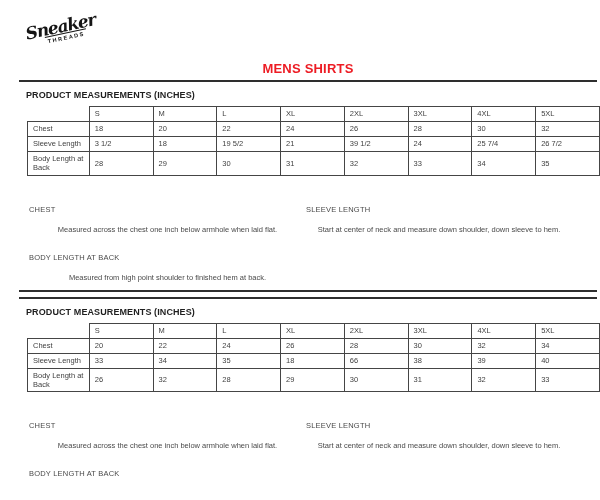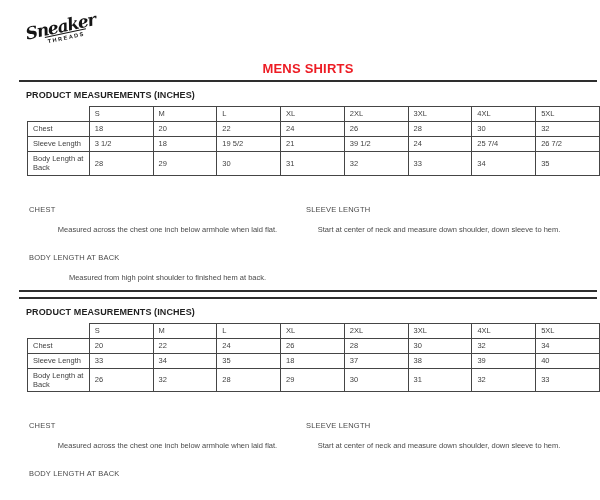--- a/index.html
+++ b/index.html
@@ -219,21 +219,21 @@
             <td>30</td>
             <td>32</td>
             <td>34</td>
           </tr>
           <tr>
             <td class="label">Sleeve Length</td>
             <td>33</td>
             <td>34</td>
             <td>35</td>
             <td>18</td>
-            <td>37</td>
+            <td>66</td>
             <td>38</td>
             <td>39</td>
             <td>40</td>
           </tr>
           <tr>
             <td class="label">Body Length at Back</td>
             <td>26</td>
             <td>32</td>
             <td>28</td>
             <td>29</td>

